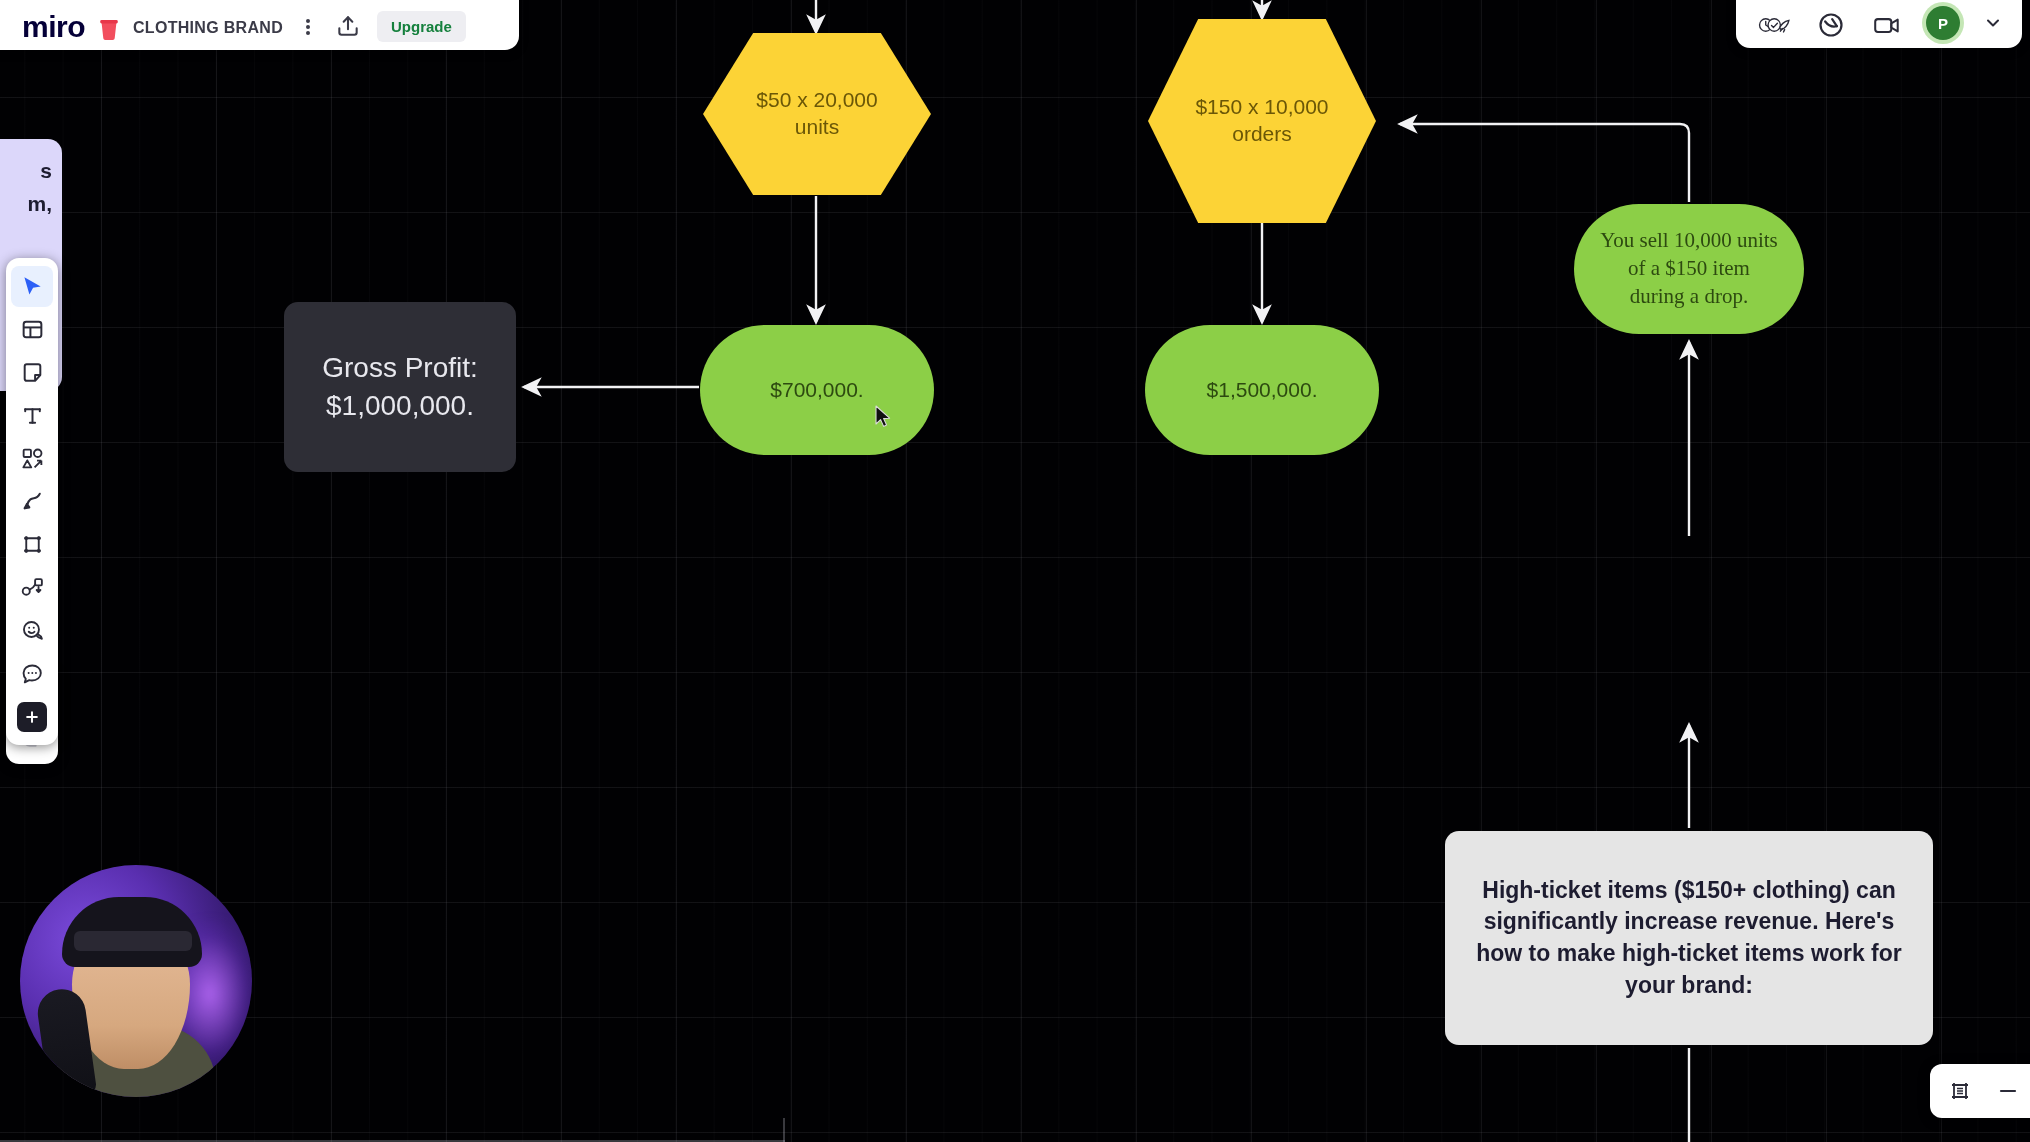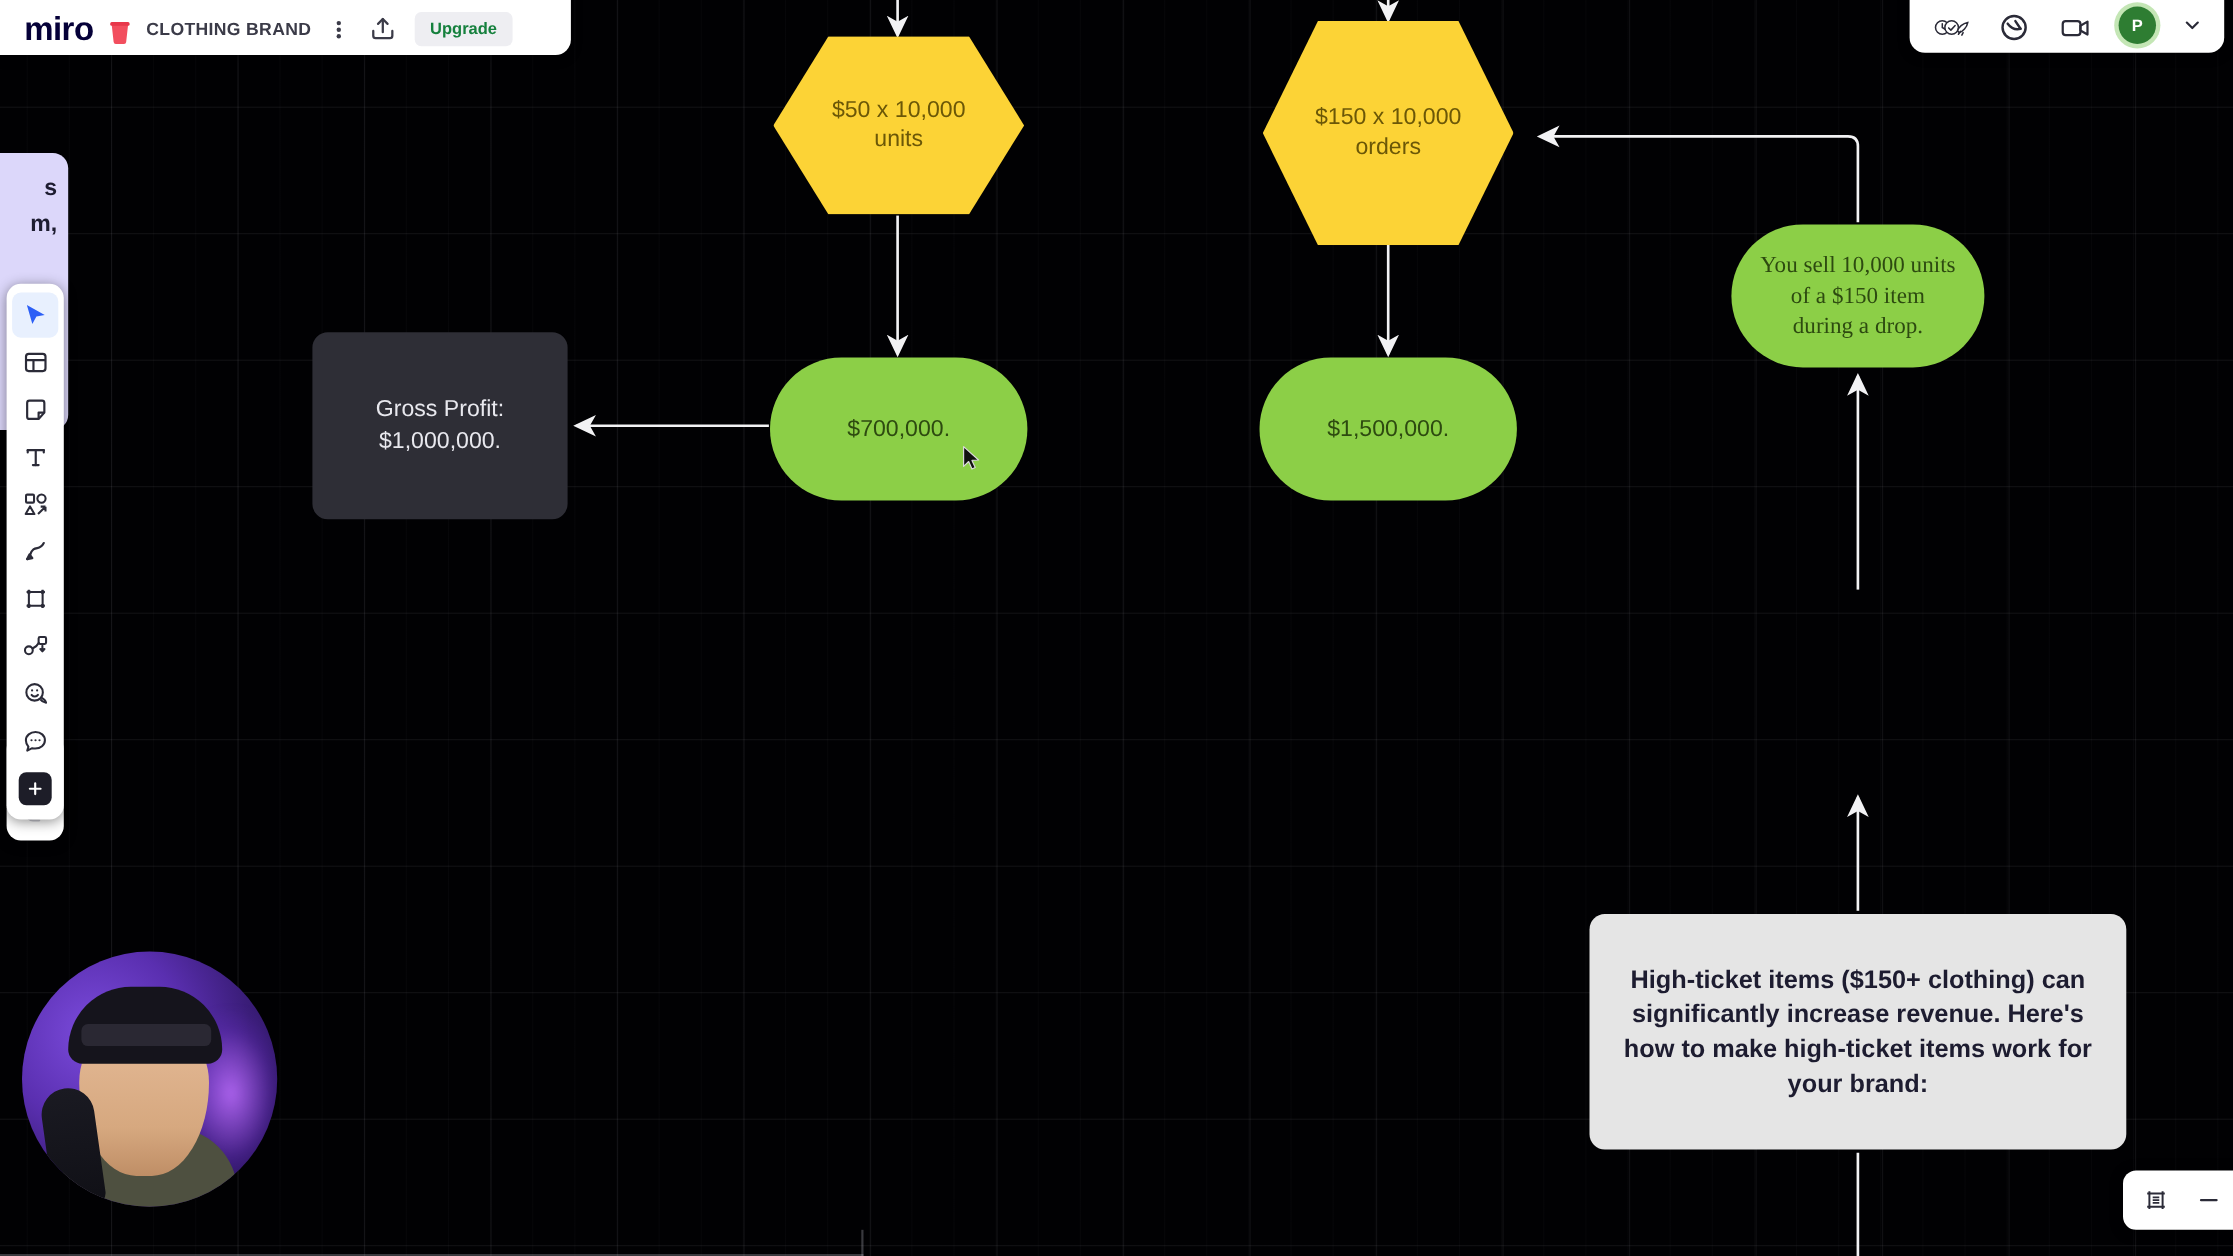--- a/index.html
+++ b/index.html
@@ -58,21 +58,21 @@
     color: #2d4a10;
     font-size: 21px;
     line-height: 1.33;
     padding: 0 26px;
   }
 
   .darkcard {
     background: #2e2e36;
     border-radius: 14px;
     color: #e8e8ee;
-    font-size: 21px;
+    font-size: 28px;
     line-height: 1.36;
     padding: 0 24px;
   }
 
   .diamond-wrap { position: absolute; }
   .diamond-shape {
     position: absolute; inset: 0;
     background: #86B6F6;
     clip-path: polygon(50% 0%, 100% 50%, 50% 100%, 0% 50%);
     border-radius: 10px;
@@ -301,21 +301,21 @@
 
       <path d="M1689,536 L1689,342" marker-end="url(#ah)"></path>
 
       <path d="M1689,828 L1689,725" marker-end="url(#ah)"></path>
 
       <path d="M1689,1048 L1689,1142"></path>
     </g>
   </svg>
 
   <div class="node hex" style="left:703px; top:33px; width:228px; height:162px;">
-    <span>$50 x 10,000 units</span>
+    <span>$50 x 20,000 units</span>
   </div>
 
   <div class="node hex" style="left:1148px; top:19px; width:228px; height:204px;">
     <span>$150 x 10,000 orders</span>
   </div>
 
   <div class="node pill" style="left:700px; top:325px; width:234px; height:130px;">
     <span>$700,000.</span>
   </div>
 

